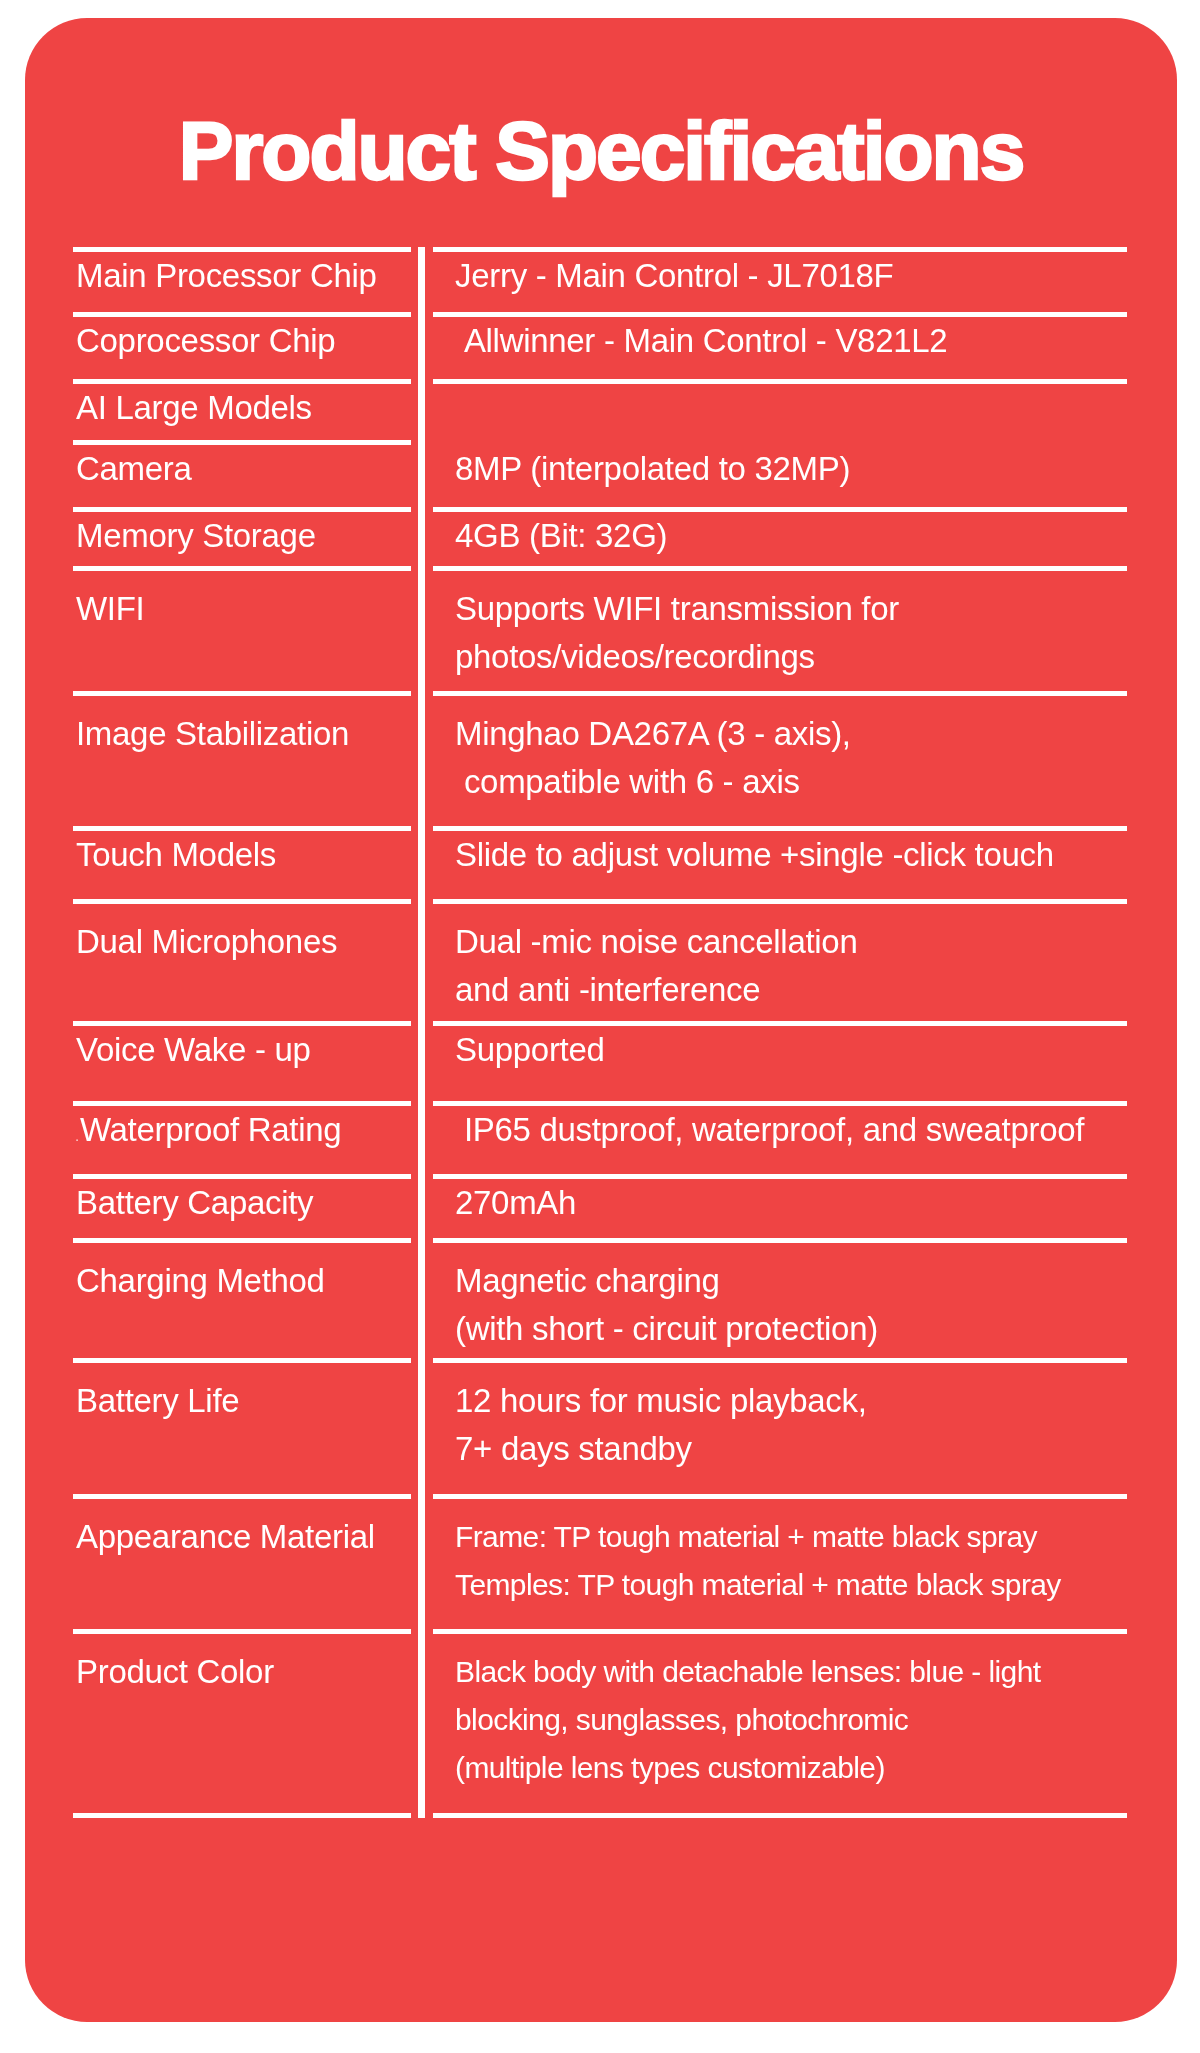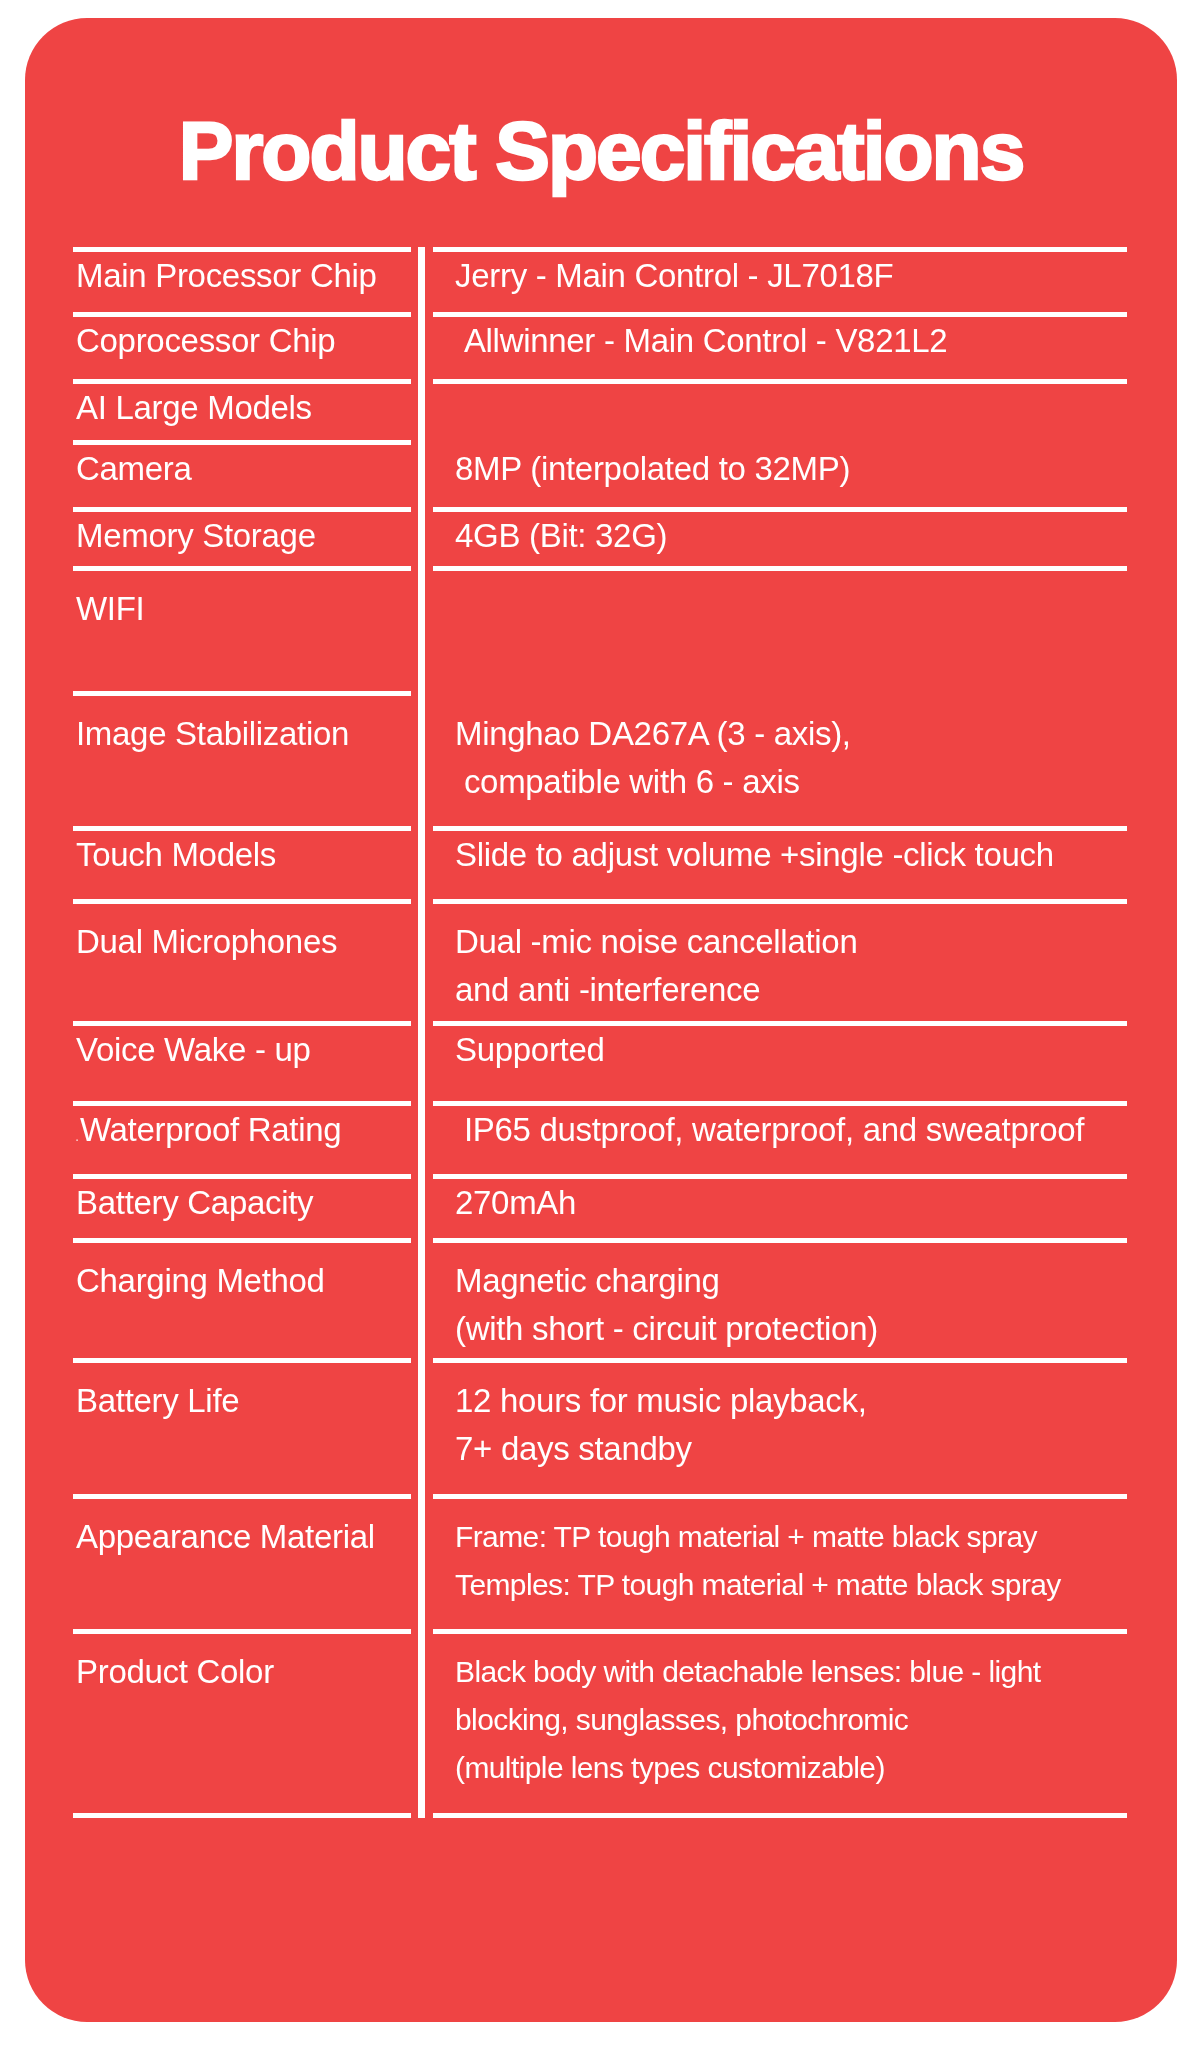--- a/index.html
+++ b/index.html
@@ -125,20 +125,22 @@
             <div class="cell cell-value">8MP (interpolated to 32MP)</div>
           </div>
           <div class="row" style="min-height: 58px;">
             <div class="cell cell-label"><span class="pfx"></span><span>Memory Storage</span></div>
             <div class="cell-gap"></div>
             <div class="cell cell-value">4GB (Bit: 32G)</div>
           </div>
           <div class="row multi" style="min-height: 125px;">
             <div class="cell cell-label"><span class="pfx"></span><span>WIFI</span></div>
             <div class="cell-gap"></div>
+            <div class="cell cell-value">Supports WIFI transmission for
+photos/videos/recordings</div>
           </div>
           <div class="row multi" style="min-height: 135px;">
             <div class="cell cell-label"><span class="pfx"></span><span>Image Stabilization</span></div>
             <div class="cell-gap"></div>
             <div class="cell cell-value">Minghao DA267A (3 - axis),
  compatible with 6 - axis</div>
           </div>
           <div class="row" style="min-height: 73px;">
             <div class="cell cell-label"><span class="pfx"></span><span>Touch Models</span></div>
             <div class="cell-gap"></div>

